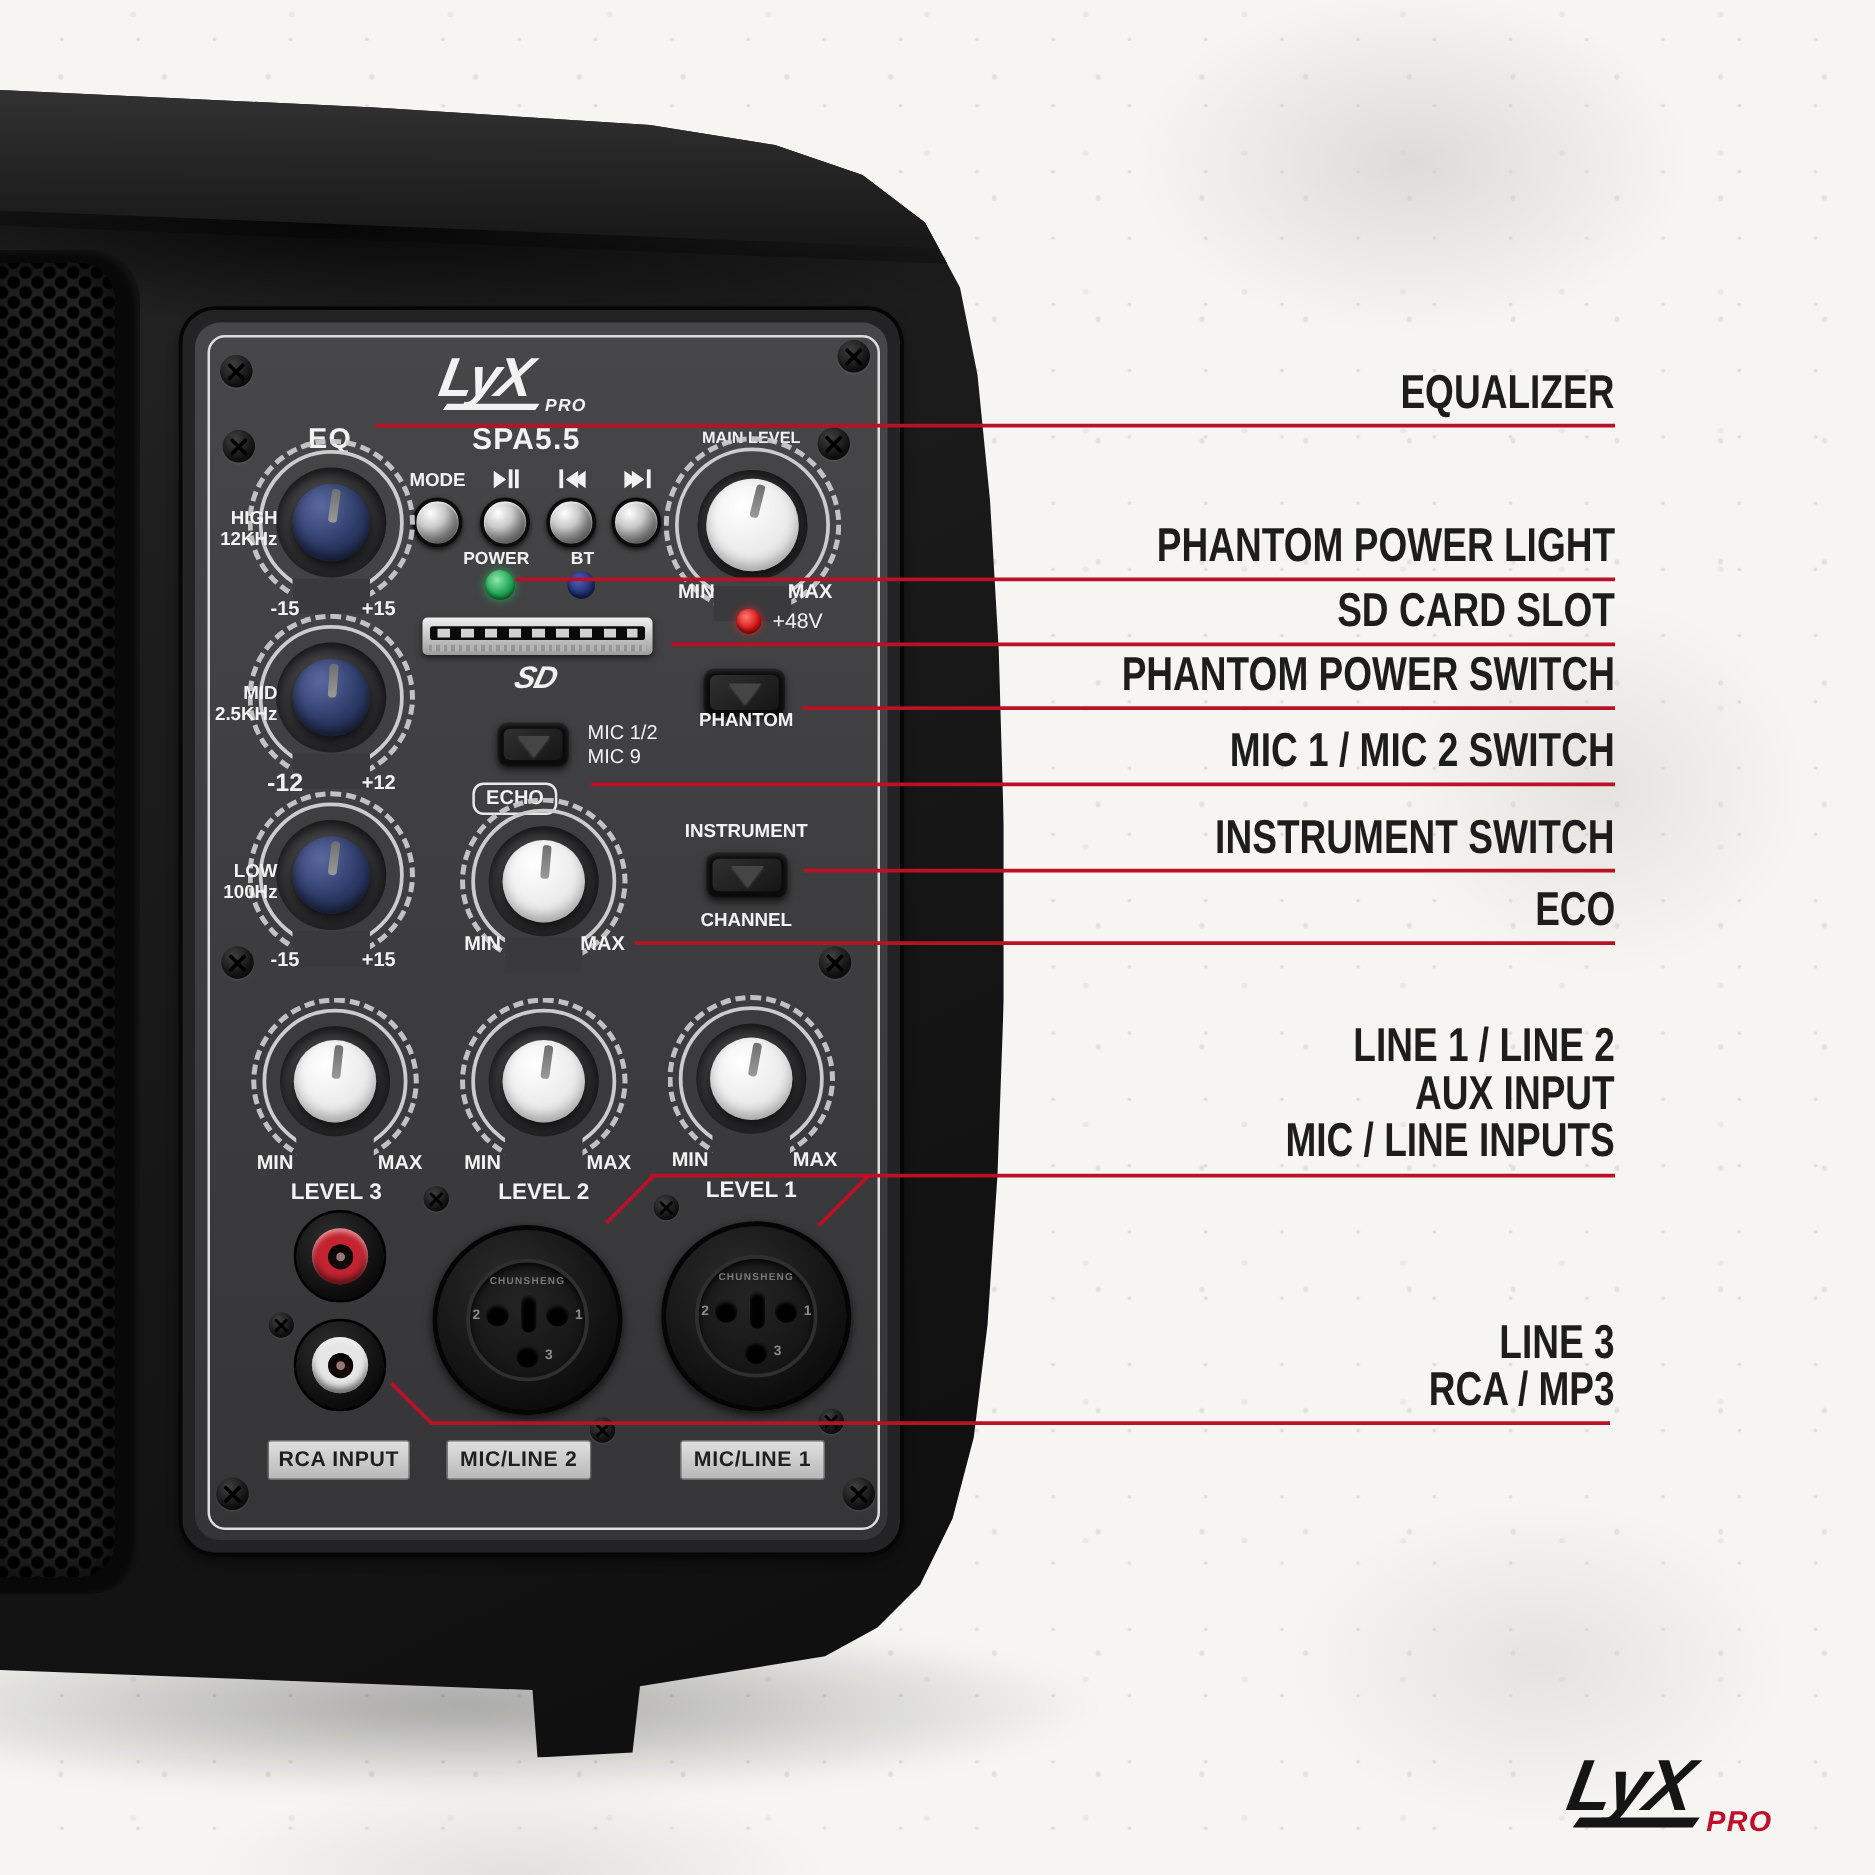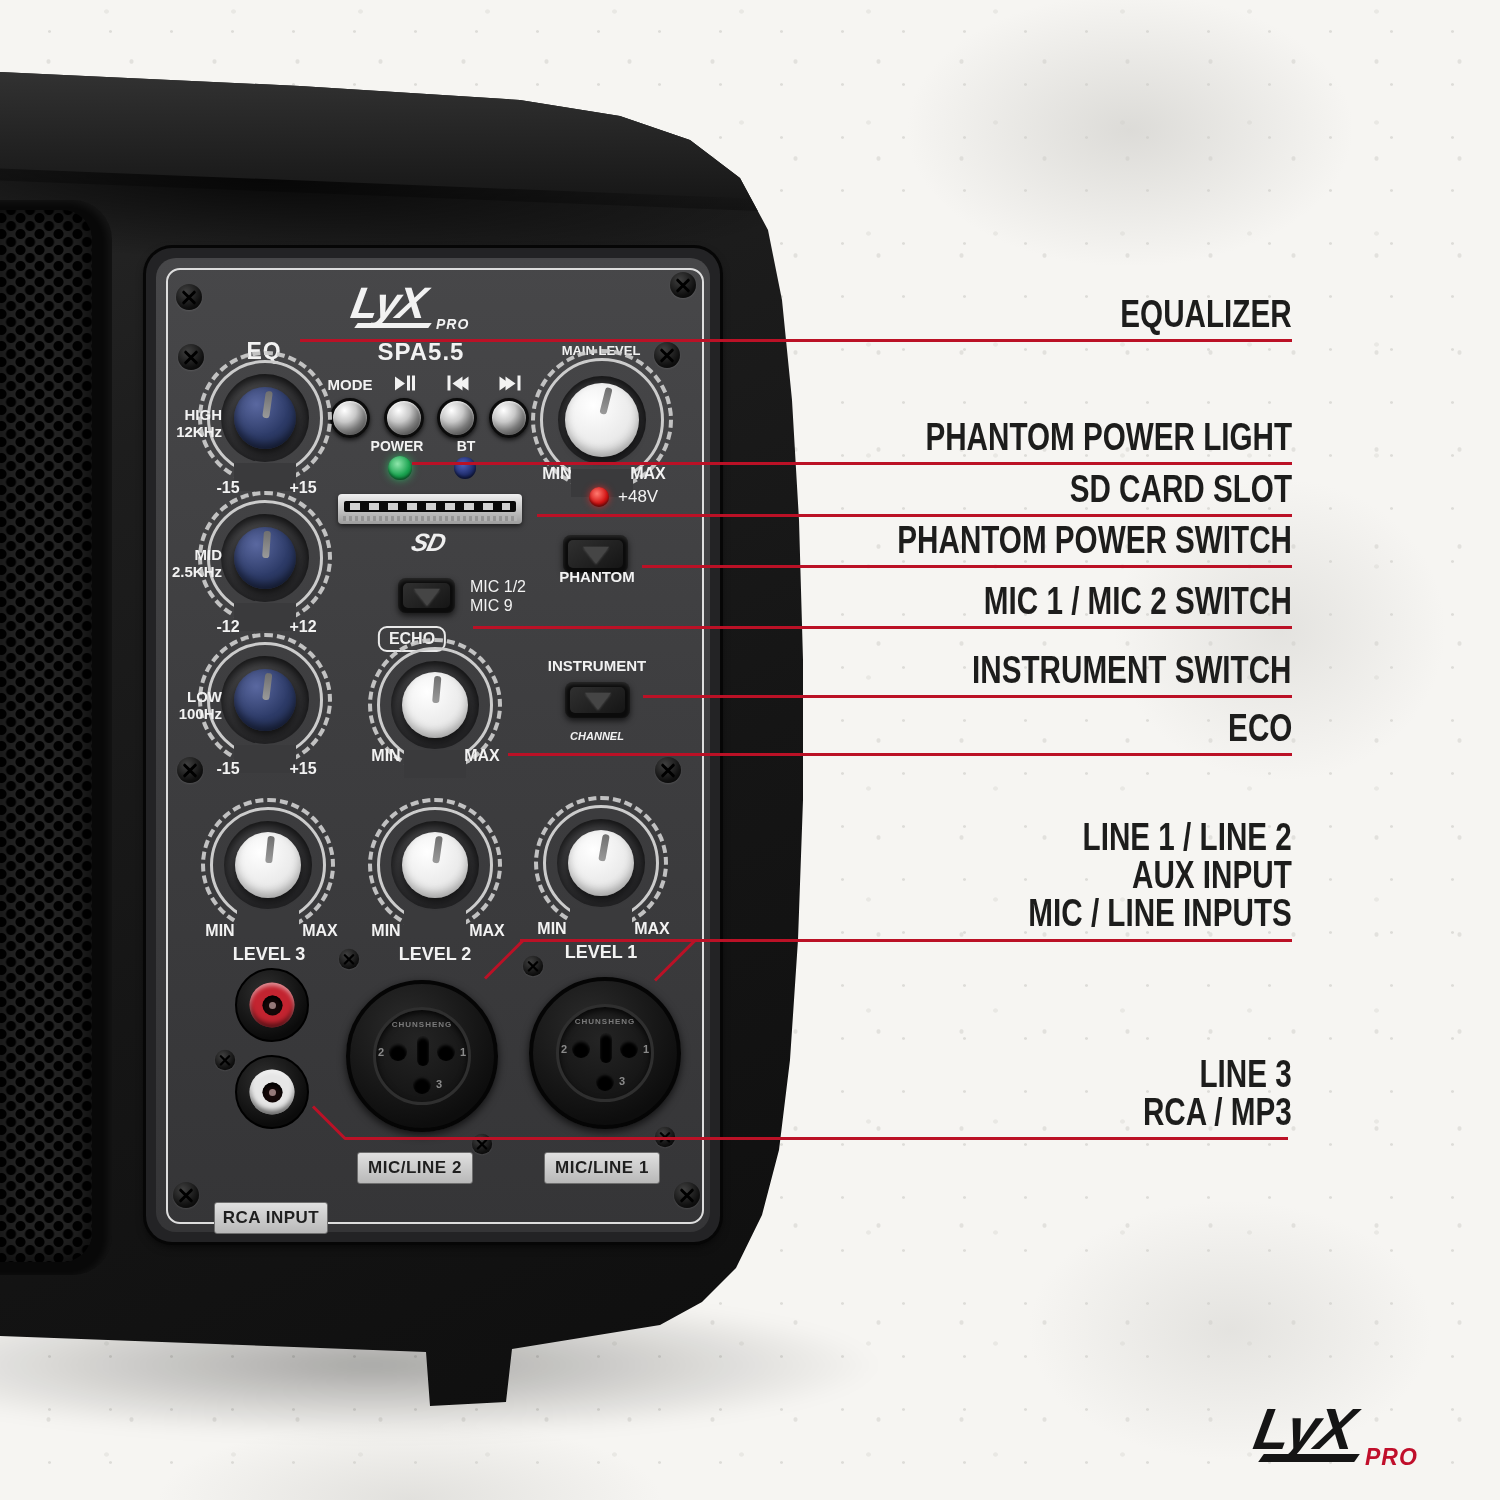--- a/index.html
+++ b/index.html
@@ -244,21 +244,21 @@
   <div class="lt" style="left:470px;top:578px;font-size:16px;">MIC 1/2</div>
   <div class="lt" style="left:470px;top:597px;font-size:16px;">MIC 9</div>
 
   <div class="pill" style="left:376px;top:639px;">ECHO</div>
 
   <div class="ct" style="left:597px;top:665px;font-size:15px;">INSTRUMENT</div>
   <div class="switch" style="left:565px;top:682px;width:65px;height:36px;">
     <div class="face"></div>
       <div class="tri"></div>
   </div>
-  <div class="ct" style="left:597px;top:736px;font-size:11px;font-style:italic;">CHANNEL</div>
+  <div class="ct" style="left:597px;top:736px;font-size:15px;">CHANNEL</div>
 
   <div class="knob" style="left:207px;top:360px;">
     <div class="ticks"></div>
       <div class="scale"></div>
       <div class="gap"></div>
     <div class="well"></div>
     <div class="cap navy">
         <div class="pointer" style="transform:rotate(8deg);"></div>
       </div>
   </div>
@@ -275,21 +275,21 @@
       <div class="gap"></div>
     <div class="well"></div>
     <div class="cap navy">
         <div class="pointer" style="transform:rotate(4deg);"></div>
       </div>
   </div>
   <div class="rt" style="left:222px;top:564px;font-size:15px;">
     <div>MID</div>
     <div>2.5KHz</div>
   </div>
-  <div class="ct" style="left:228px;top:627px;font-size:16px;">-12</div>
+  <div class="ct" style="left:228px;top:627px;font-size:20px;">-12</div>
   <div class="ct" style="left:303px;top:627px;font-size:16px;">+12</div>
 
   <div class="knob" style="left:207px;top:642px;">
     <div class="ticks"></div>
       <div class="scale"></div>
       <div class="gap"></div>
     <div class="well"></div>
     <div class="cap navy">
         <div class="pointer" style="transform:rotate(7deg);"></div>
       </div>
@@ -385,21 +385,21 @@
       <div class="hole" style="left:13px;top:33px;"></div>
       <div class="hole" style="left:61px;top:33px;"></div>
       <div class="hole" style="left:37px;top:66px;"></div>
       <div class="slot" style="left:41px;top:26px;"></div>
       <div class="pin" style="left:2px;top:36px;">2</div>
       <div class="pin" style="left:84px;top:36px;">1</div>
       <div class="pin" style="left:60px;top:68px;">3</div>
     </div>
   </div>
 
-  <div class="plate" style="left:214px;top:1202px;width:112px;">RCA INPUT</div>
+  <div class="plate" style="left:214px;top:1152px;width:112px;">RCA INPUT</div>
   <div class="plate" style="left:357px;top:1152px;width:114px;">MIC/LINE 2</div>
   <div class="plate" style="left:544px;top:1152px;width:114px;">MIC/LINE 1</div>
 
   <div class="rline" style="left:300px;top:339px;width:992px;"></div>
   <div class="rline" style="left:412px;top:462px;width:880px;"></div>
   <div class="rline" style="left:537px;top:514px;width:755px;"></div>
   <div class="rline" style="left:642px;top:565px;width:650px;"></div>
   <div class="rline" style="left:473px;top:626px;width:819px;"></div>
   <div class="rline" style="left:643px;top:695px;width:649px;"></div>
   <div class="rline" style="left:508px;top:753px;width:784px;"></div>

